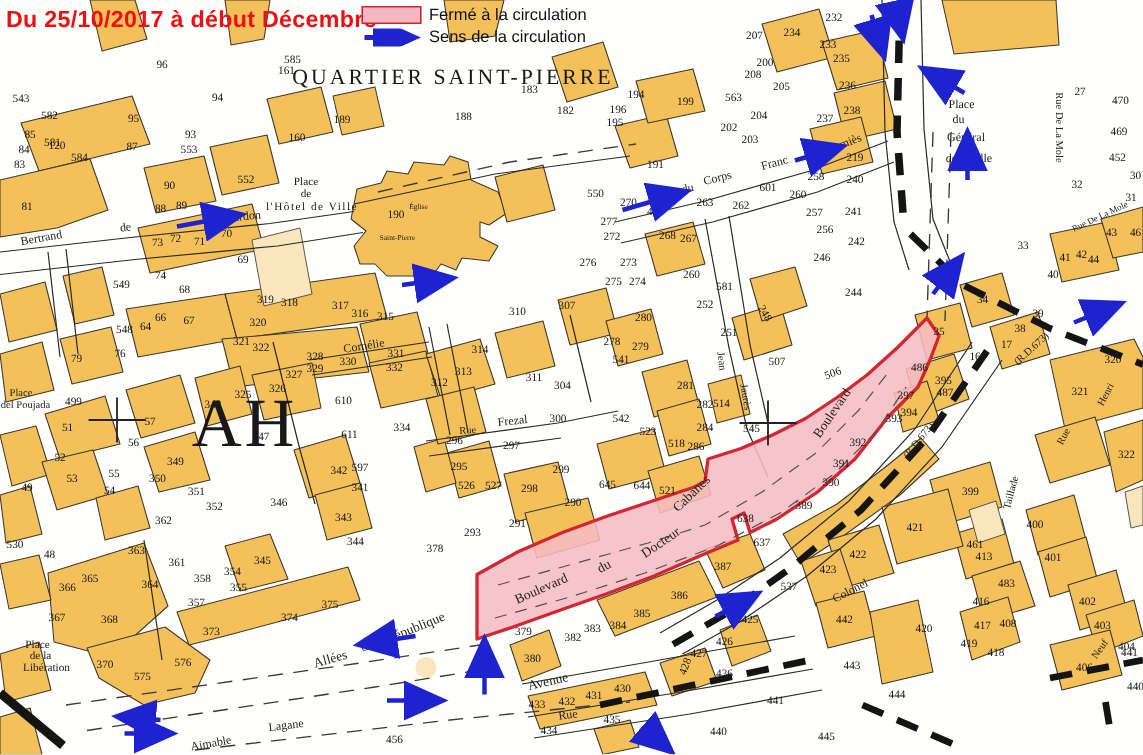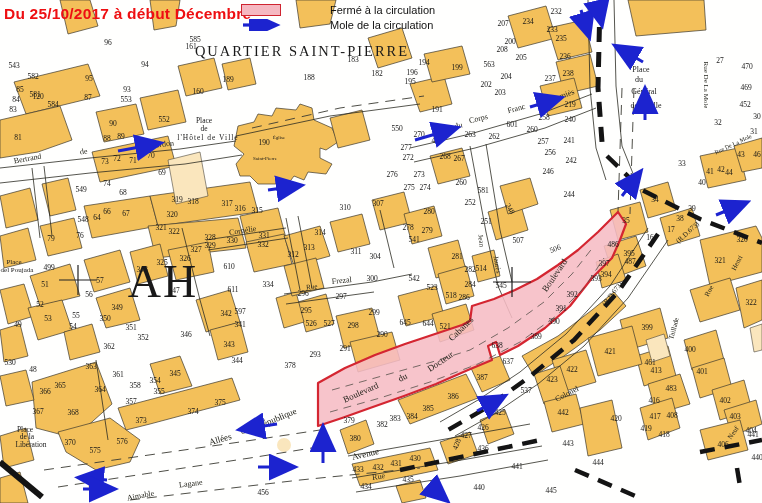--- a/index.html
+++ b/index.html
@@ -3,21 +3,21 @@
 <meta charset="utf-8">
 <style>
   html,body{margin:0;padding:0;background:#fff;}
   #stage{position:relative;width:762px;height:503px;overflow:hidden;background:#fffffe;
          font-family:"Liberation Serif",serif;}
   #map-svg{position:absolute;left:0;top:0;}
   #title{position:absolute;left:4px;top:5px;font-family:"Liberation Sans",sans-serif;
          font-weight:bold;font-size:15.5px;color:#ee0f12;letter-spacing:.2px;white-space:nowrap;}
   #legend{position:absolute;left:241px;top:2px;font-family:"Liberation Sans",sans-serif;
           font-size:11px;color:#111;}
-  .leg-row{display:flex;align-items:center;height:15px;gap:44px;}
+  .leg-row{display:flex;align-items:center;height:15px;}
   .leg-swatch{width:40px;height:12px;background:#f5b8c1;border:1.6px solid #cf2430;margin-right:5px;box-sizing:border-box;}
   .leg-arrow{width:40px;height:12px;margin-right:5px;}
   .pn{font-size:7.5px;fill:#161616;}
   .st{fill:#24241c;}
   text{font-family:"Liberation Serif",serif;}
 </style>
 </head>
 <body>
 
 <div id="stage">
@@ -547,17 +547,17 @@
 
 <div id="legend">
   <div class="leg-row">
     <div class="leg-swatch"></div>
     <span>Fermé à la circulation</span>
   </div>
   <div class="leg-row">
     <svg class="leg-arrow" viewBox="0 0 40 12">
       <line x1="2" y1="6" x2="30" y2="6" stroke="#1c23cf" stroke-width="3.2" marker-end="url(#ah)"></line>
     </svg>
-    <span>Mole de la circulation</span>
+    <span>Sens de la circulation</span>
   </div>
 </div>
 
 </div>
 
 </body></html>

